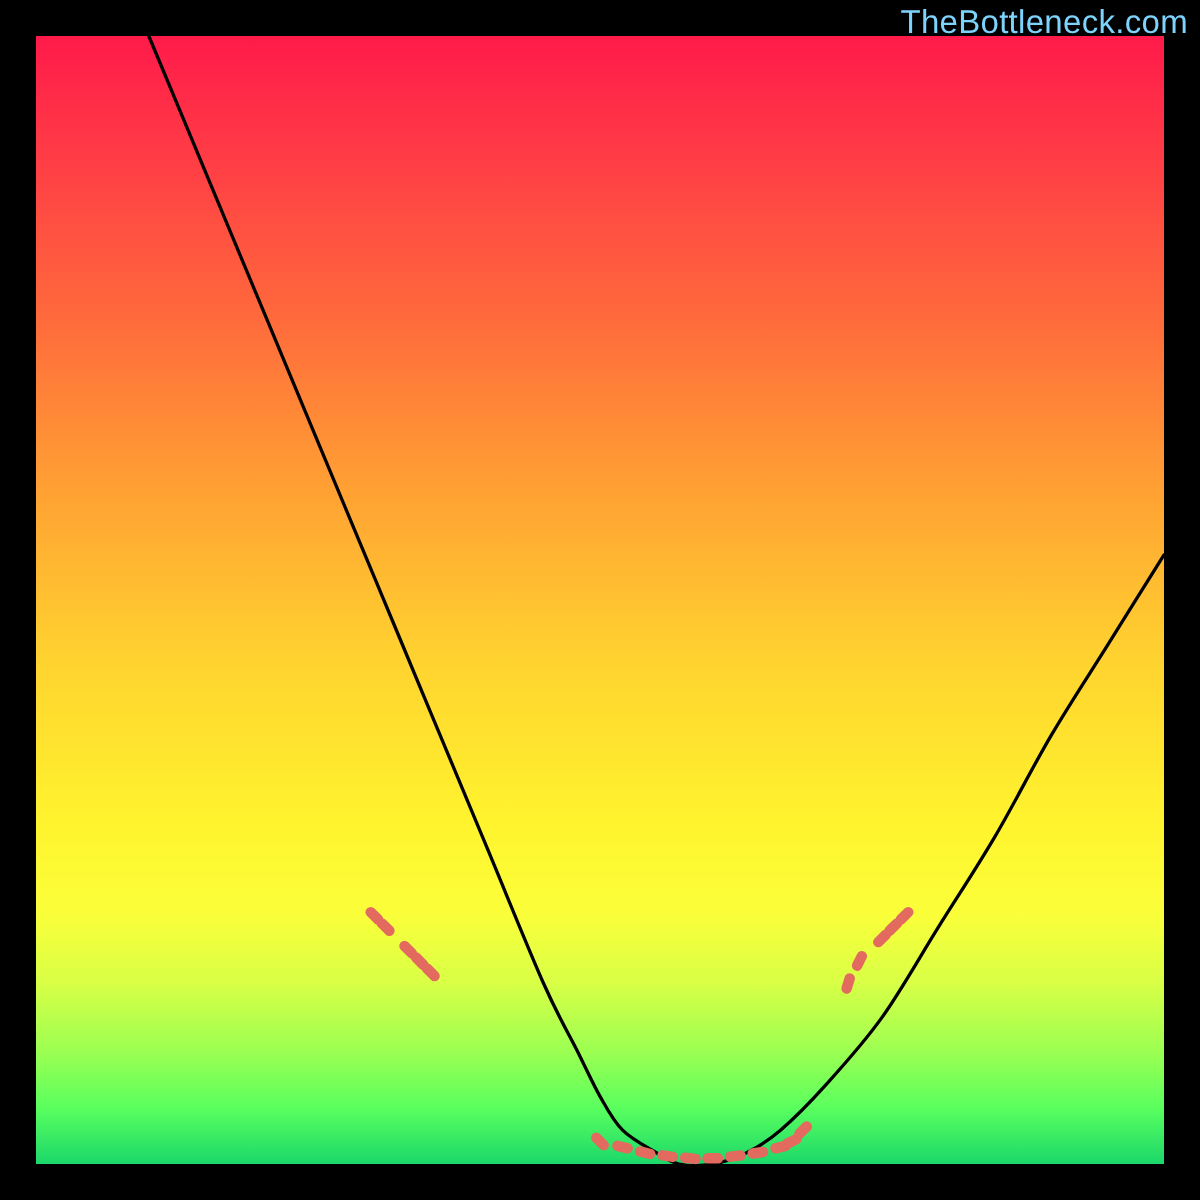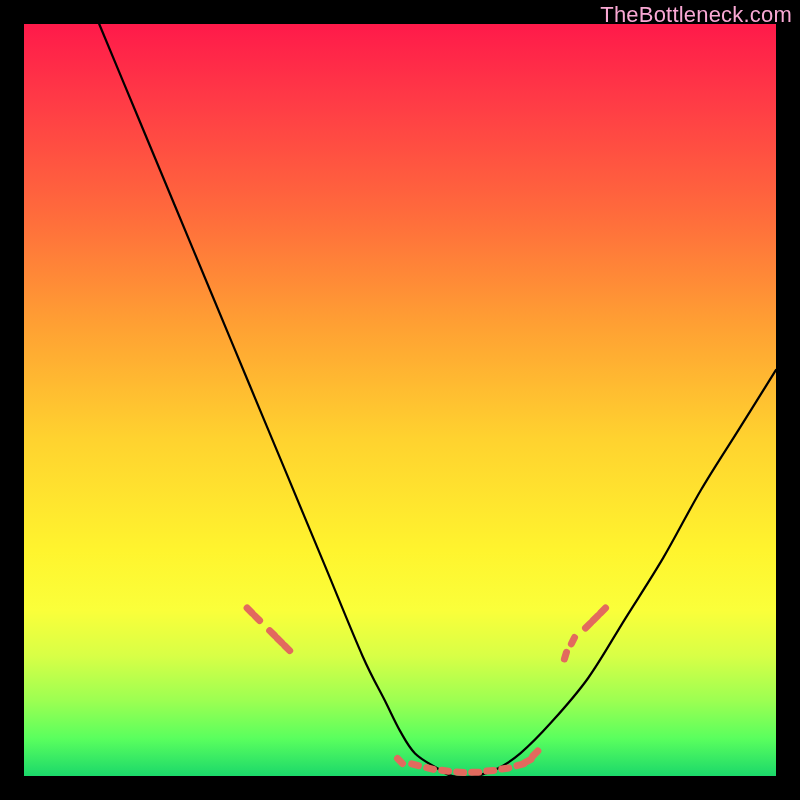--- a/index.html
+++ b/index.html
@@ -36,21 +36,21 @@
       #faff3a 78%,
       #d8ff46 84%,
       #9cff52 90%,
       #5aff5e 95%,
       #1bd86a 100%);
   }
   .watermark {
     position: absolute;
     top: 2px;
     right: 8px;
-    color: #f9a8d4;
+    color: #7dd3fc;
     font-size: 22px;
     font-weight: 500;
     letter-spacing: 0.2px;
     pointer-events: none;
     user-select: none;
   }
   svg.curve {
     position: absolute;
     top: 0;
     left: 0;

